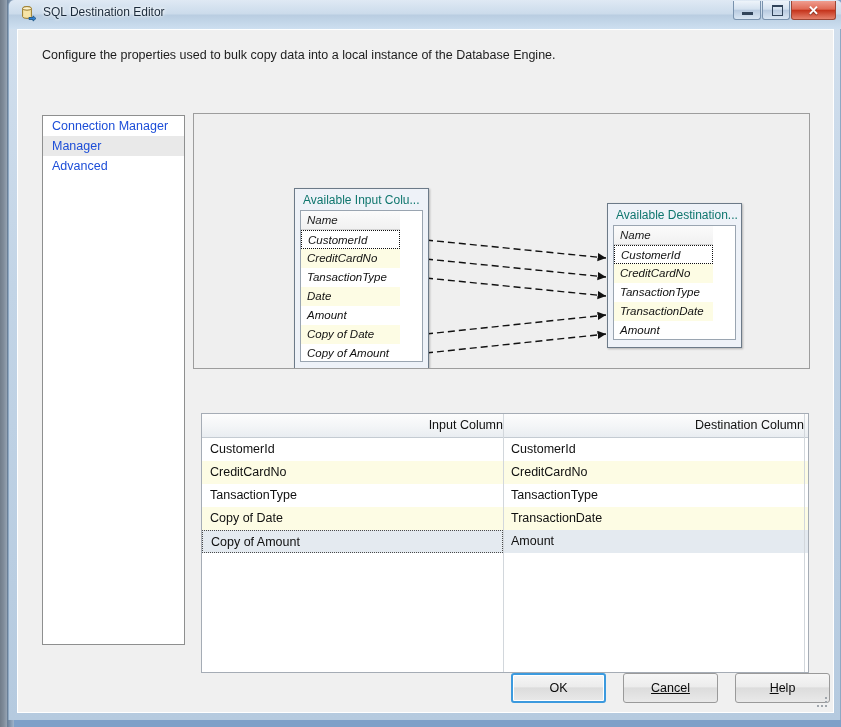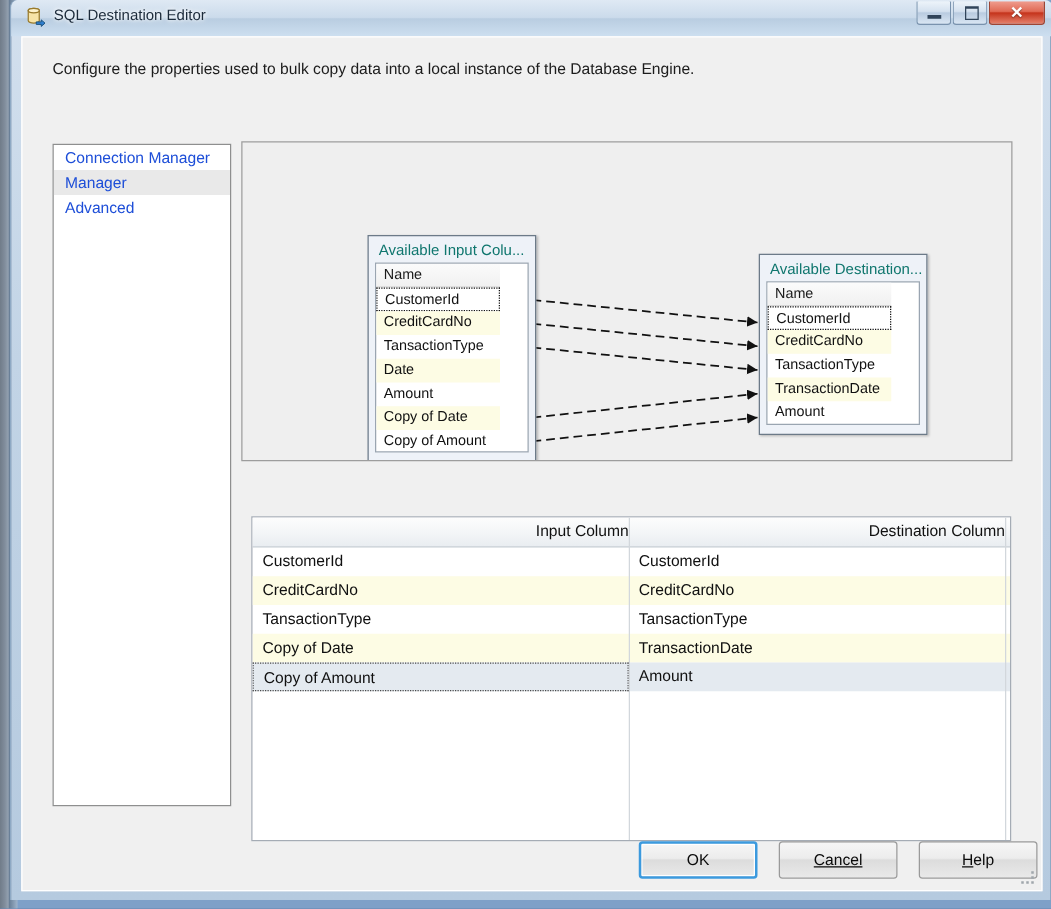--- a/index.html
+++ b/index.html
@@ -191,20 +191,21 @@
     padding: 4px 6px 3px 8px;
     white-space: nowrap;
     overflow: hidden;
   }
   .colbox-list {
     background: #ffffff;
     border: 1px solid #9aa5b1;
     margin: 0 5px 6px 5px;
     box-sizing: border-box;
     overflow: hidden;
+    font-style: italic;
   }
   .colrow {
     font-size: 11.5px;
     color: #111111;
     height: 19px;
     line-height: 19px;
     padding-left: 6px;
     white-space: nowrap;
     box-sizing: border-box;
     cursor: default;

